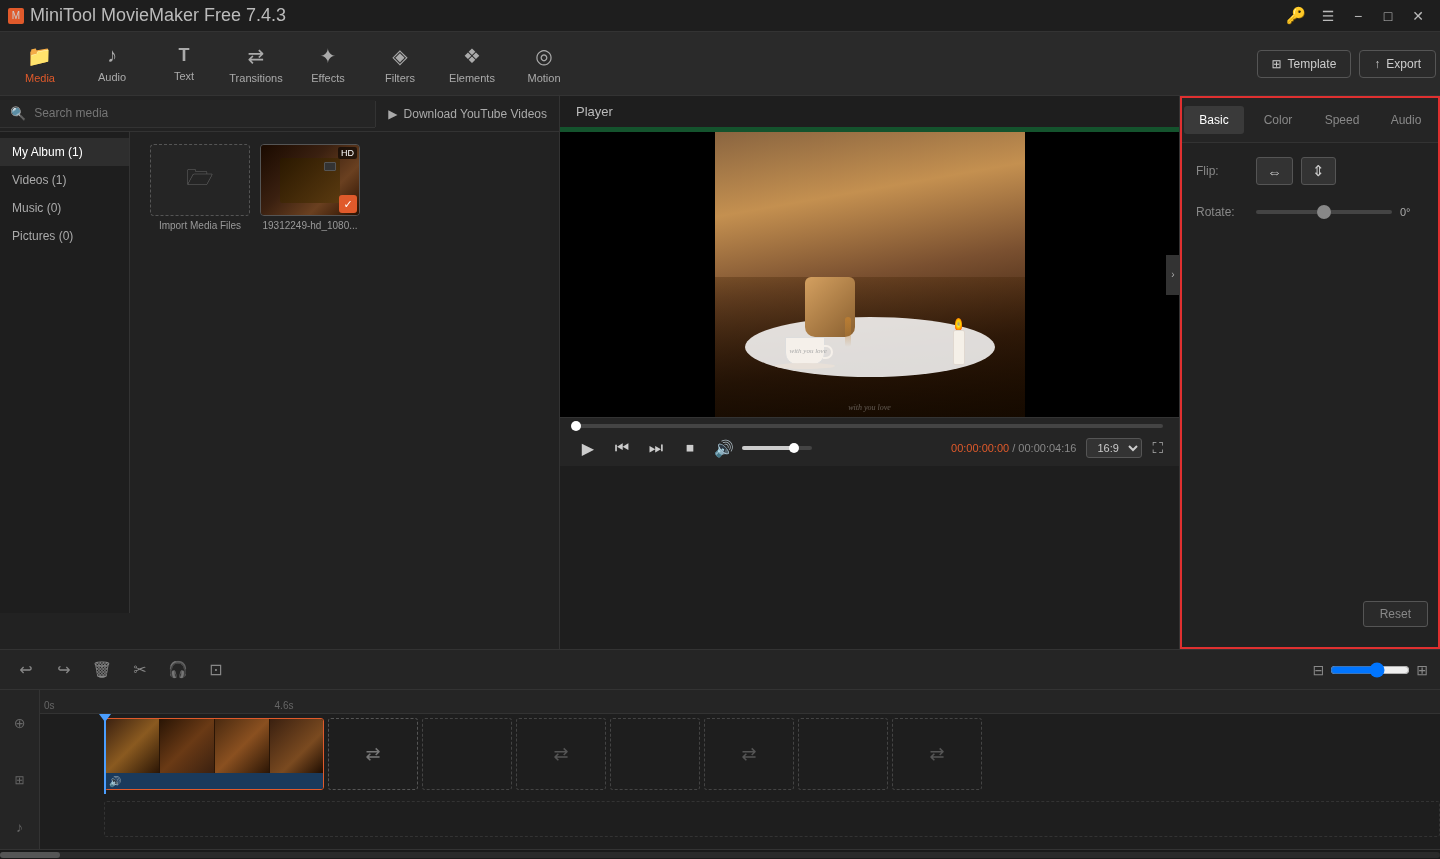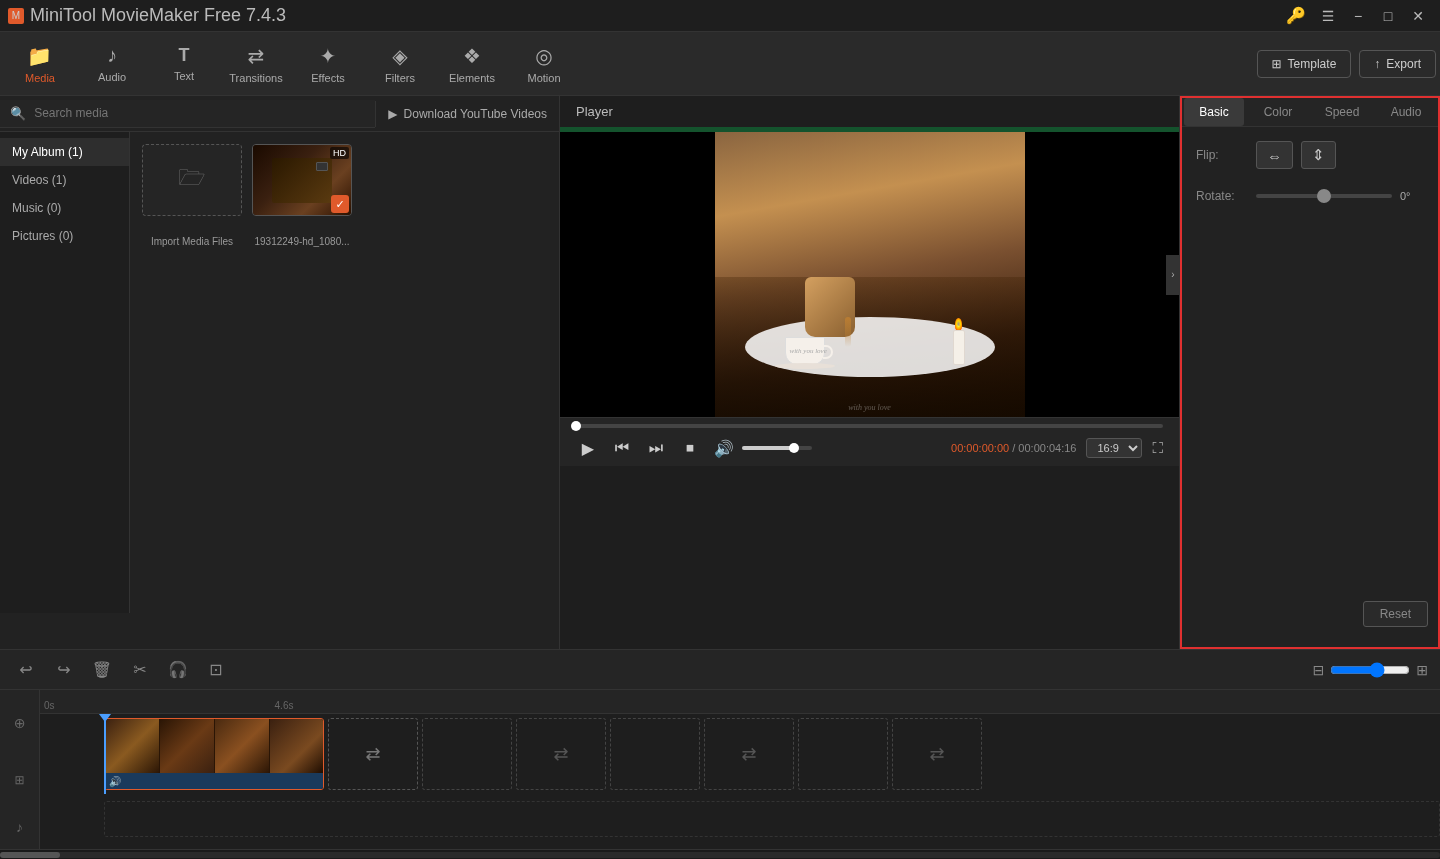--- a/index.html
+++ b/index.html
@@ -81,20 +81,21 @@
     }
     .search-bar .search-icon { color: #777; font-size: 13px; }
     .download-yt {
       display: flex; align-items: center; gap: 6px; padding: 6px 12px;
       border-left: 1px solid #333; cursor: pointer; color: #aaa; white-space: nowrap;
     }
 
     #album-nav {
       display: flex;
       height: calc(100% - 36px - 36px);
+      gap: 8px;
     }
     #album-sidebar {
       width: 130px; background: #1e1e1e; border-right: 1px solid #333;
       display: flex; flex-direction: column; padding: 6px 0;
     }
     .album-item {
       padding: 7px 12px; cursor: pointer; color: #aaa; font-size: 12px;
     }
     .album-item.active { color: #fff; background: #2e2e2e; }
 
@@ -115,21 +116,21 @@
     }
     .media-check {
       position: absolute; bottom: 2px; right: 2px; width: 18px; height: 18px;
       background: #e05a2b; border-radius: 3px; display: flex; align-items: center; justify-content: center;
       color: #fff; font-size: 11px;
     }
     .video-badge {
       position: absolute; top: 2px; right: 2px; background: rgba(0,0,0,0.6);
       color: #fff; font-size: 9px; padding: 1px 3px; border-radius: 2px;
     }
-    .media-label { color: #999; font-size: 10px; margin-top: 20px; max-width: 100px; text-align: center; overflow: hidden; text-overflow: ellipsis; white-space: nowrap; }
+    .media-label { color: #999; font-size: 10px; margin-top: 4px; max-width: 100px; text-align: center; overflow: hidden; text-overflow: ellipsis; white-space: nowrap; }
 
     
     #player-panel {
       flex: 1;
       background: #1e1e1e;
       display: flex;
       flex-direction: column;
       border-right: 1px solid #333;
     }
     #player-header {
@@ -180,21 +181,21 @@
     }
     #prop-header {
       padding: 10px 14px; font-size: 13px; color: #ccc; font-weight: 600;
       border-bottom: 1px solid #333;
     }
     #prop-tabs {
       display: flex; border-bottom: 1px solid #333; background: #252525;
     }
     .prop-tab {
       flex: 1; text-align: center; padding: 7px 4px; cursor: pointer;
-      color: #888; font-size: 12px; border-radius: 3px; margin: 0 2px;
+      color: #888; font-size: 12px; border-radius: 3px; margin: 8px 2px;
     }
     .prop-tab.active { background: #3a3a3a; color: #fff; }
     #prop-content { padding: 14px; flex: 1; }
     .prop-row {
       display: flex; align-items: center; margin-bottom: 20px; gap: 10px;
     }
     .prop-label { color: #888; font-size: 12px; width: 50px; }
     .flip-btns { display: flex; gap: 8px; }
     .flip-btn {
       background: #333; border: 1px solid #555; color: #ccc; padding: 4px 10px;

